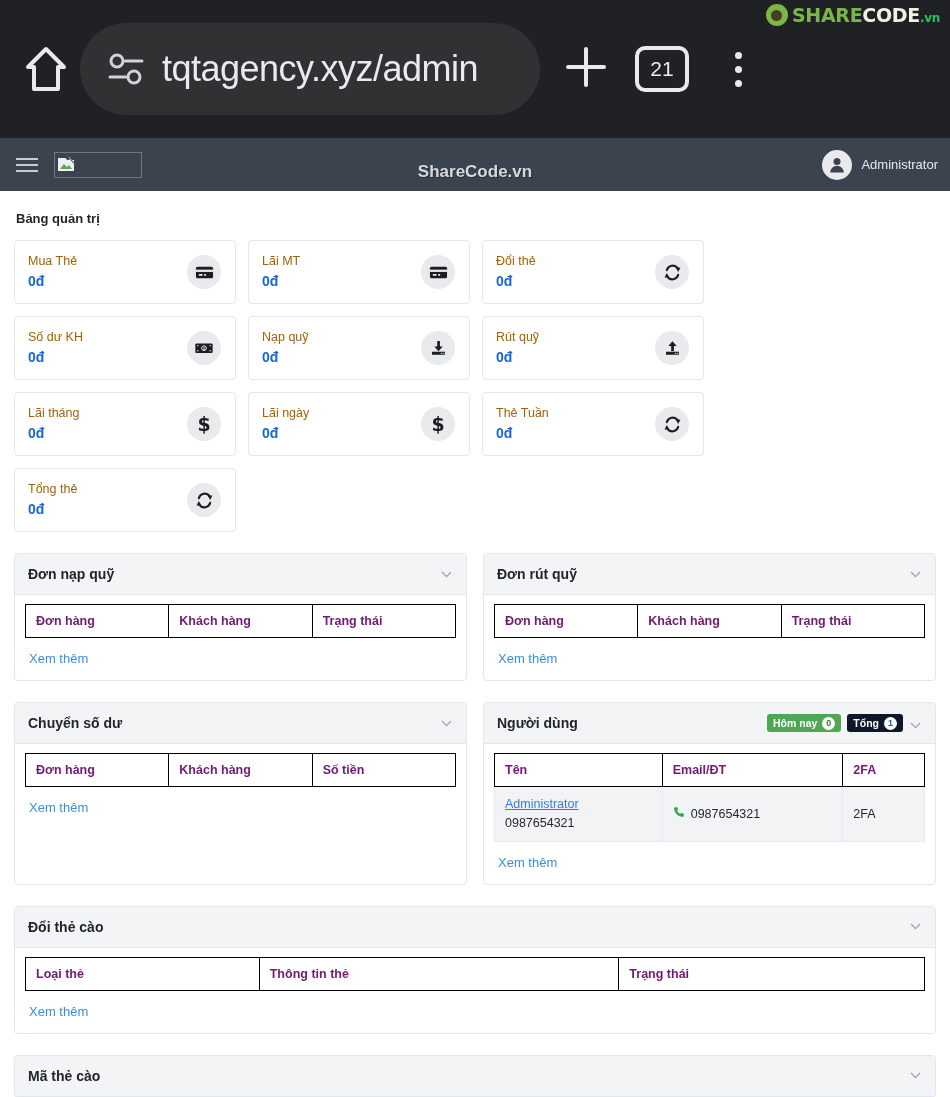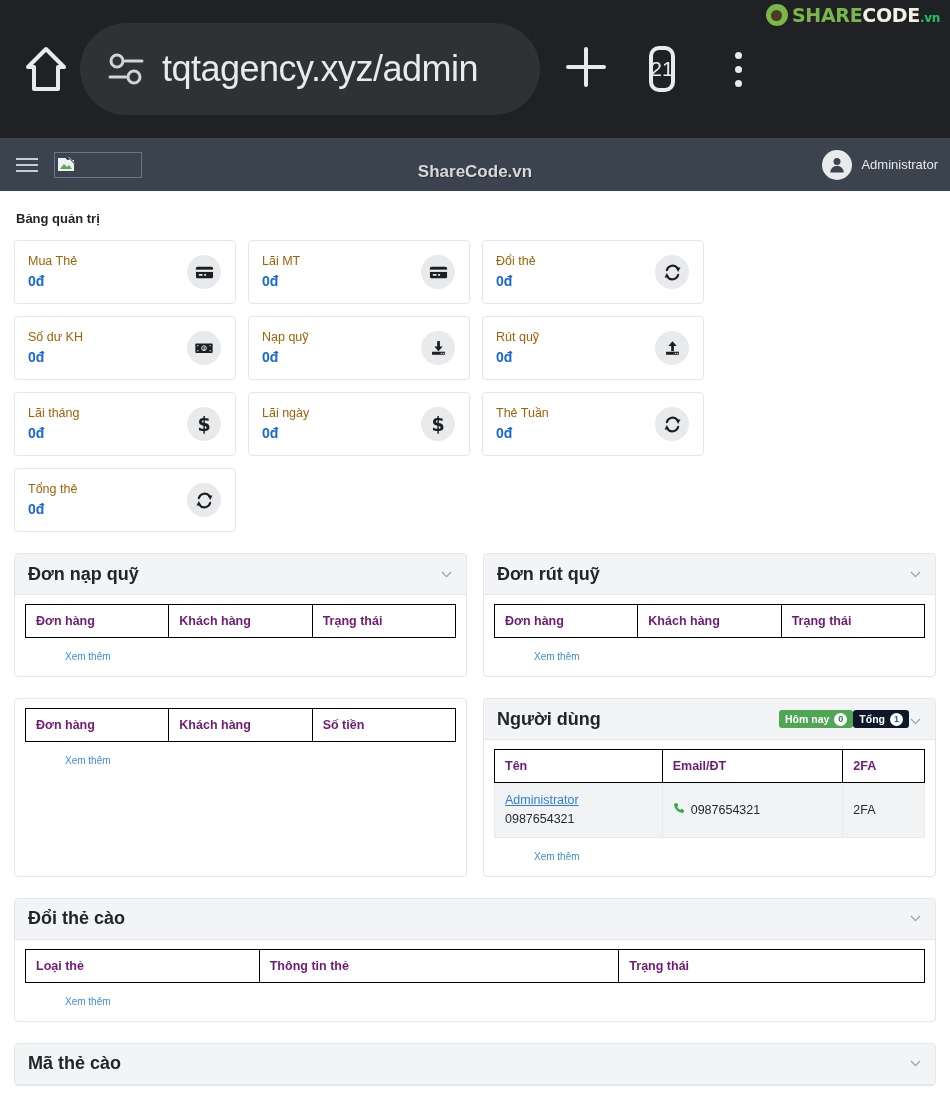--- a/index.html
+++ b/index.html
@@ -45,21 +45,21 @@
     letter-spacing: -0.5px;
     white-space: nowrap;
     overflow: hidden;
   }
   .chrome-action {
     width: 76px; height: 76px;
     display:flex; align-items:center; justify-content:center;
     flex: 0 0 auto;
   }
   .tab-count {
-    width: 26px; height: 46px;
+    width: 54px; height: 46px;
     border: 4px solid #e8eaed;
     border-radius: 10px;
     display: flex; align-items: center; justify-content: center;
     color: #e8eaed;
     font-size: 21px;
     font-weight: 500;
   }
   .kebab { display:flex; flex-direction:column; gap:7px; align-items:center; }
   .kebab span { width: 7px; height: 7px; border-radius: 50%; background:#e8eaed; display:block; }
 
@@ -208,28 +208,29 @@
   .panel-head {
     background: #f3f4f6;
     border-bottom: 1px solid #e3e6ea;
     height: 41px;
     display: flex;
     align-items: center;
     padding: 0 13px;
     gap: 8px;
   }
   .panel-title {
-    font-size: 18px;
+    font-size: 14px;
     font-weight: 700;
     color: #21262c;
   }
   .panel-head-right {
     margin-left: auto;
     display: flex;
     align-items: flex-end;
+    gap: 6px;
   }
   .badge {
     display: inline-flex;
     align-items: center;
     gap: 5px;
     height: 18px;
     padding: 0 6px;
     border-radius: 3px;
     font-size: 10.5px;
     font-weight: 700;
@@ -277,24 +278,23 @@
     border: 1px solid #e7eaee;
     background: #f2f3f5;
     vertical-align: middle;
   }
   .cell-link { color: #2f7fe0; display:block; line-height:1.5; }
   .cell-sub { color: #24292e; line-height:1.5; }
   .phone-cell { display:flex; align-items:center; gap:6px; }
   .xem-them {
     display: block;
     color: #3a8fdd;
-    font-size: 10px;
+    font-size: 13px;
     padding: 13px 4px 14px 4px;
     text-decoration: none;
-    margin-left: 36px;
   }
 </style>
 </head>
 <body>
 
 <div class="browser-bar">
 
   <div class="home-btn">
     <span>
       <svg width="44" height="48" viewBox="0 0 44 48">
@@ -580,20 +580,30 @@
           <tbody></tbody>
         </table>
         <a class="xem-them" href="#">Xem thêm</a>
       </div>
     </div>
   </div>
 
   <div class="panel-row">
 
     <div class="panel">
+      <div class="panel-head">
+        <span class="panel-title">Chuyển số dư</span>
+        <span class="panel-head-right">
+          <span class="chevron">
+            <svg width="11" height="7" viewBox="0 0 11 7">
+                <path d="M1 1 L5.5 5.6 L10 1" fill="none" stroke="currentColor" stroke-width="1.2"></path>
+              </svg>
+          </span>
+        </span>
+      </div>
       <div class="panel-body">
         <table class="data">
           <thead>
               <tr>
             <th>Đơn hàng</th>
             <th>Khách hàng</th>
             <th>Số tiền</th>
           </tr>
             </thead>
           <tbody></tbody>

